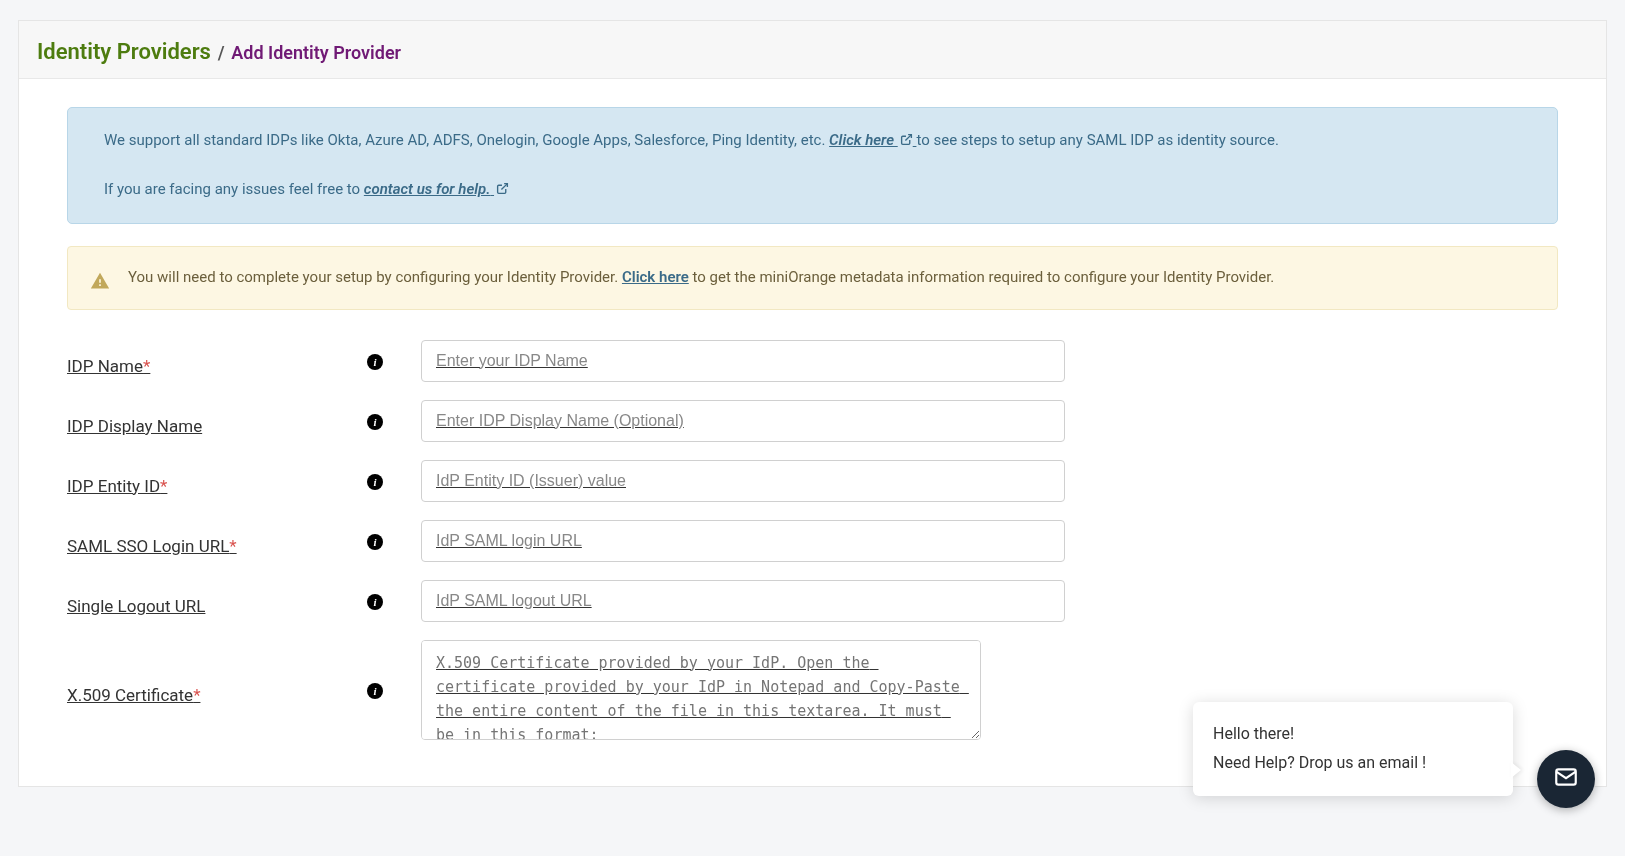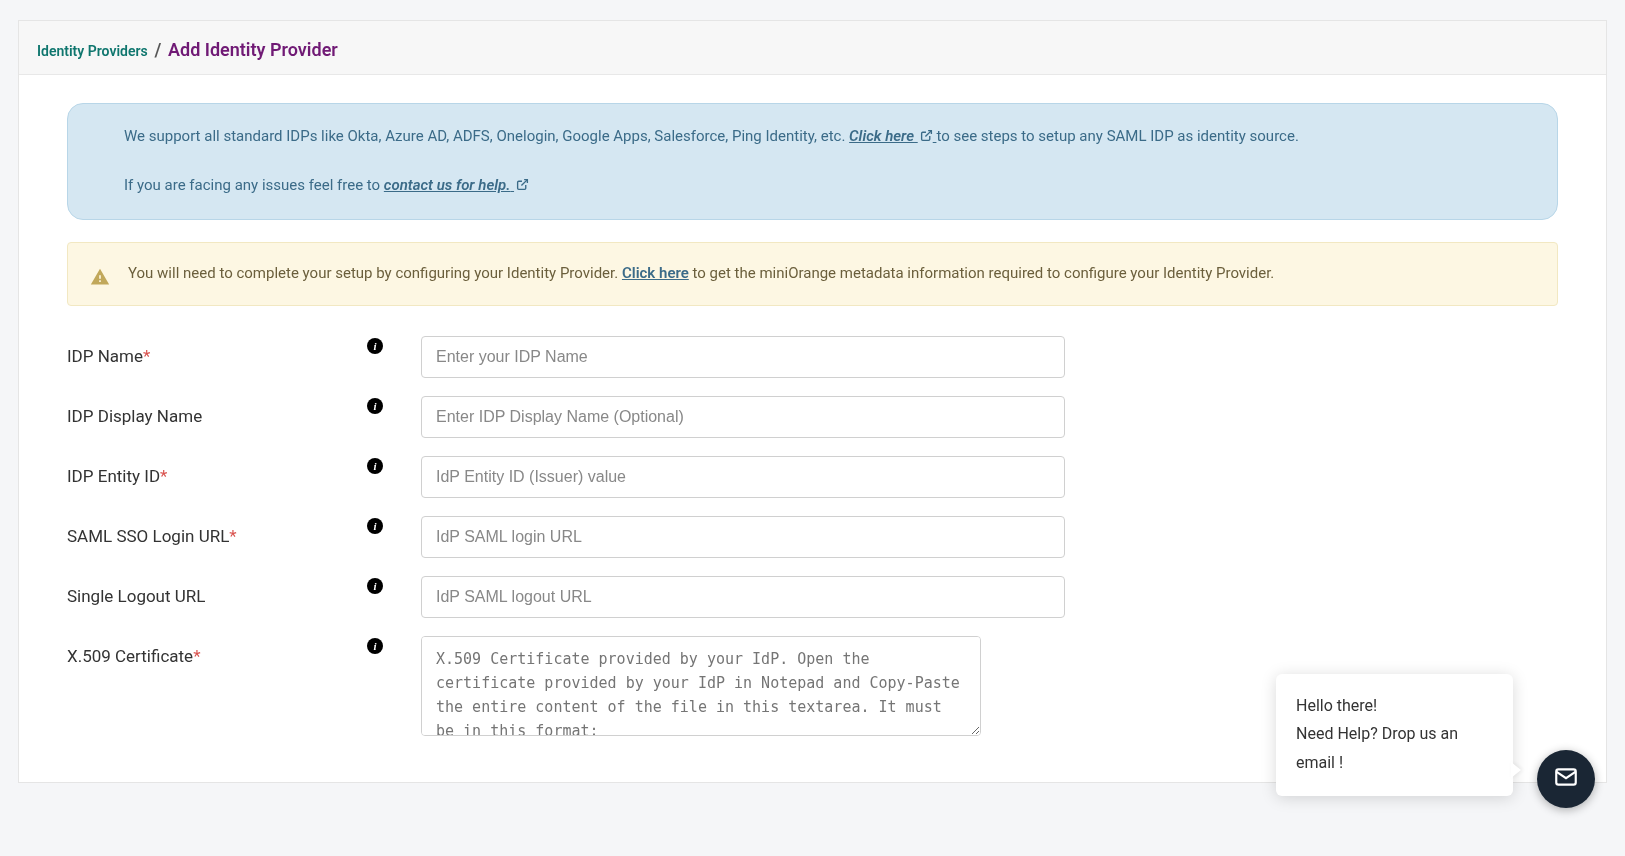--- a/index.html
+++ b/index.html
@@ -15,23 +15,23 @@
   .panel {
     background: #fafafa;
     border: 1px solid #e5e5e5;
   }
   .breadcrumb {
     padding: 18px 18px 14px 18px;
     background: #f7f7f7;
     border-bottom: 1px solid #e8e8e8;
   }
   .breadcrumb-link {
-    color: #0f766e;
-    font-weight: 600;
-    font-size: 14px;
+    color: #4d7c0f;
+    font-weight: 600;
+    font-size: 22px;
   }
   .breadcrumb-sep {
     color: #555;
     font-weight: 600;
     font-size: 18px;
     margin: 0 3px;
   }
   .breadcrumb-current {
     color: #701a75;
     font-weight: 600;
@@ -61,22 +61,22 @@
     color: #e1523d;
     border: 3px solid #e1523d;
     padding: 12px 18px;
   }
   .inner {
     padding: 28px 48px;
   }
   .alert-info {
     background: #d5e7f2;
     border: 1px solid #b8d6e8;
-    border-radius: 16px;
-    padding: 20px 56px;
+    border-radius: 5px;
+    padding: 20px 36px;
     color: #3b6b88;
     line-height: 1.7;
     margin-bottom: 22px;
   }
   .alert-info .para {
     margin-bottom: 22px;
   }
   .alert-info .para:last-child { margin-bottom: 0; }
   .alert-warn {
     background: #fdf7e3;
@@ -101,23 +101,24 @@
     font-weight: 600;
     cursor: pointer;
   }
   .ext-icon {
     display: inline-block;
     vertical-align: -1px;
     margin-left: 2px;
   }
   .form-row {
     display: flex;
-    align-items: flex-start;
+    align-items: center;
     margin-bottom: 18px;
     position: relative;
+    text-decoration: underline;
   }
   .form-label {
     width: 300px;
     padding-top: 10px;
     font-size: 17px;
     color: #333;
     flex-shrink: 0;
   }
   .req { color: #d9534f; }
   .info-col {
@@ -165,21 +166,21 @@
     flex: 1;
   }
   .chat-pop {
     position: fixed;
     right: 112px;
     bottom: 60px;
     background: #fff;
     box-shadow: 0 2px 16px rgba(0,0,0,0.15);
     border-radius: 6px;
     padding: 18px 20px;
-    width: 237px;
+    width: 320px;
     line-height: 1.8;
     font-size: 16px;
   }
   .chat-pop::after {
     content: "";
     position: absolute;
     right: -8px;
     bottom: 18px;
     border-left: 10px solid #fff;
     border-top: 8px solid transparent;

